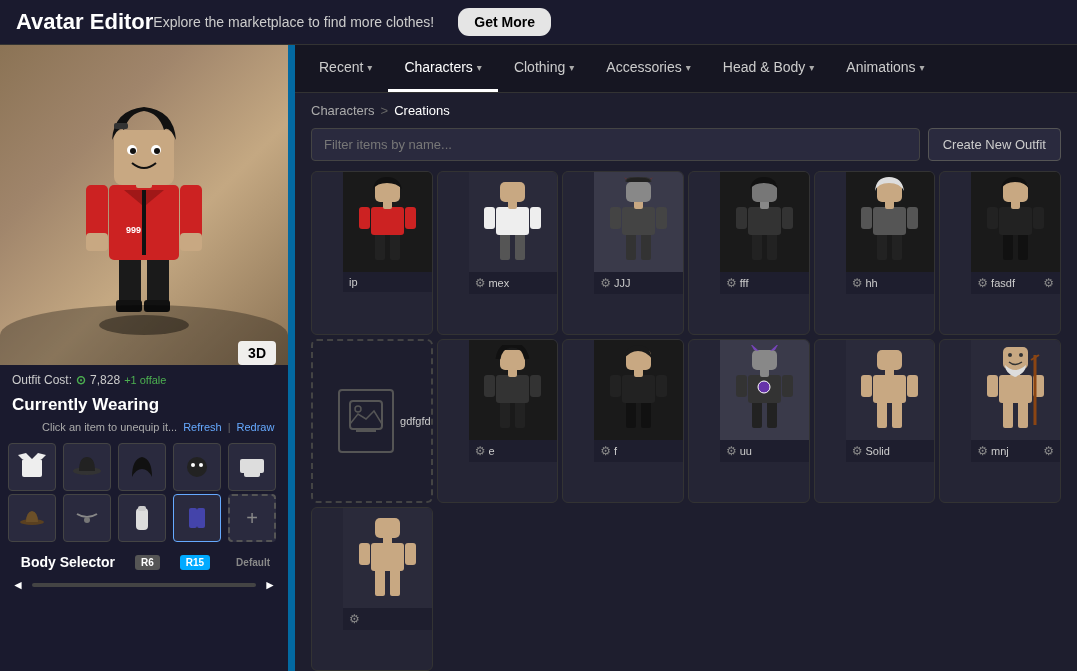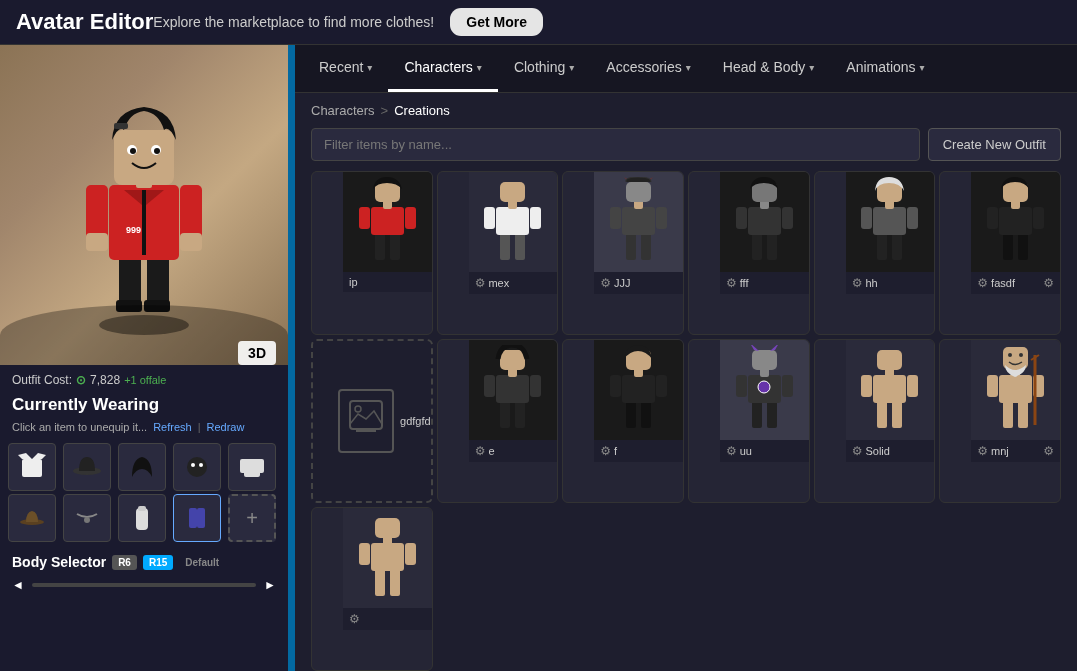--- a/index.html
+++ b/index.html
@@ -37,21 +37,21 @@
       border-bottom: 1px solid #333;
     }
     .app-title {
       font-size: 22px;
       font-weight: bold;
       color: #fff;
     }
     .top-bar-right {
       display: flex;
       align-items: center;
-      gap: 16px;
+      gap: 24px;
     }
     .marketplace-text {
       color: #ccc;
       font-size: 14px;
     }
     .get-more-btn {
       background: #e5e5e5;
       color: #000;
       border: none;
       padding: 6px 16px;
@@ -123,20 +123,21 @@
       font-weight: bold;
       color: #fff;
     }
     .click-hint {
       padding: 2px 12px 6px;
       font-size: 11px;
       color: #aaa;
       display: flex;
       align-items: center;
       gap: 6px;
+      margin-left: 30px;
     }
     .click-hint a {
       color: #6af;
       text-decoration: none;
       font-size: 11px;
     }
     .wearing-grid {
       display: grid;
       grid-template-columns: repeat(5, 1fr);
       gap: 3px;
@@ -159,21 +160,22 @@
     }
     .wearing-item.add-btn {
       font-size: 20px;
       color: #888;
       border: 2px dashed #555;
     }
     .body-selector {
       padding: 8px 12px 4px;
       display: flex;
       align-items: center;
-      gap: 6px;
+      gap: 20px;
+      justify-content: flex-end;
     }
     .body-selector-title {
       font-size: 14px;
       font-weight: bold;
       color: #fff;
     }
     .badge {
       padding: 2px 6px;
       border-radius: 3px;
       font-size: 10px;

